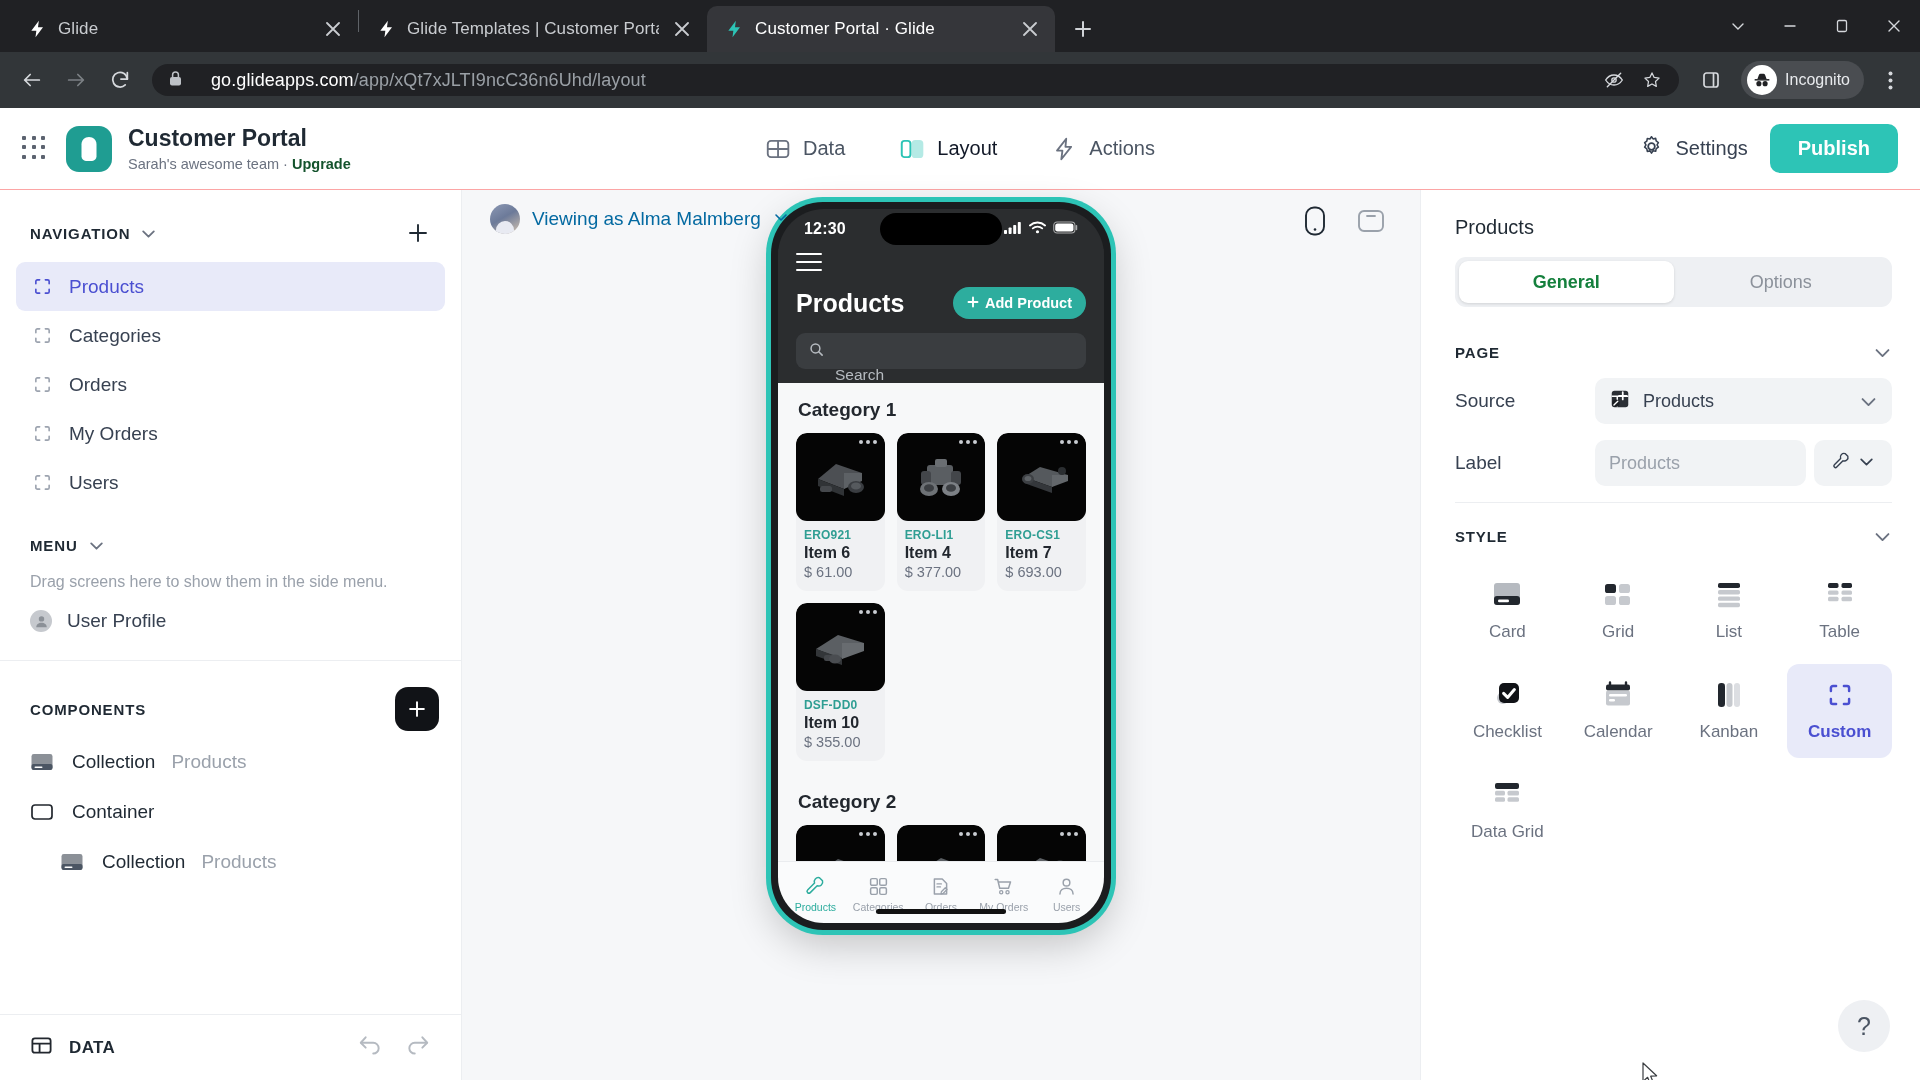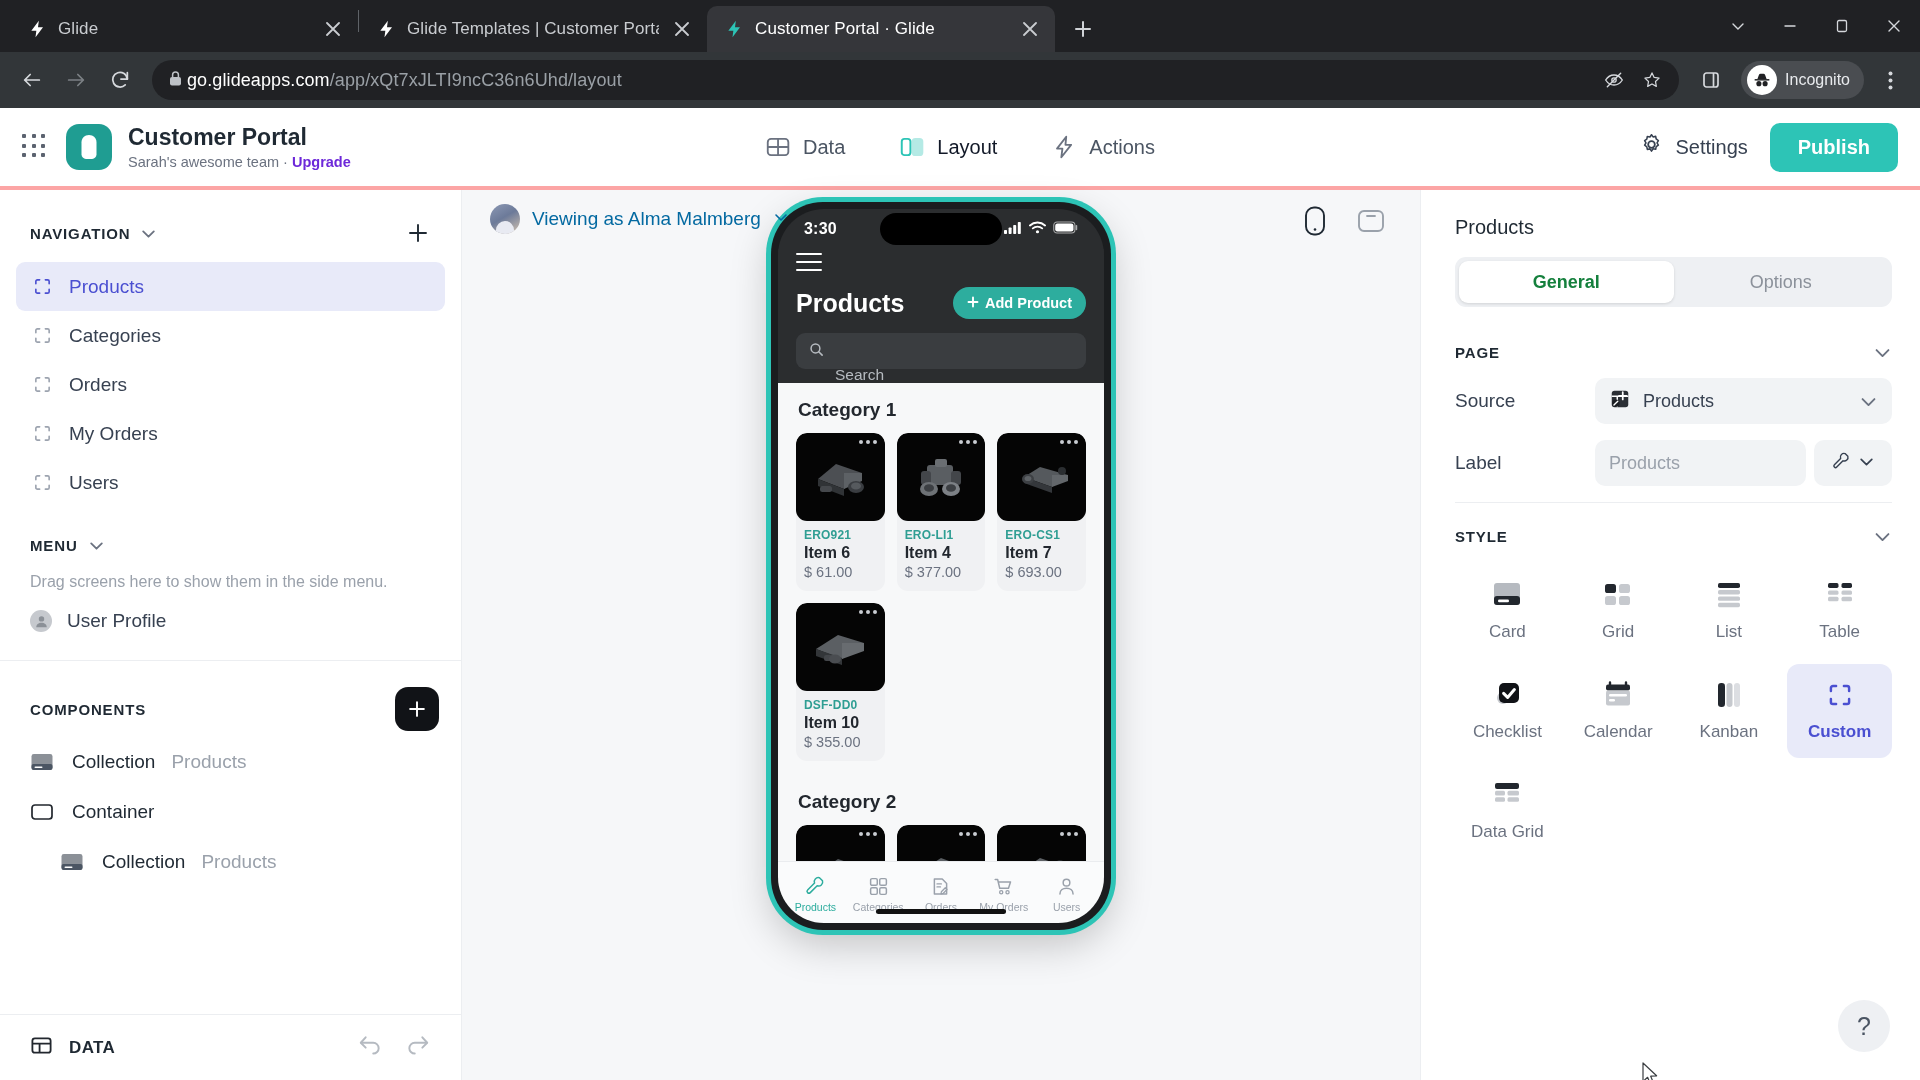--- a/index.html
+++ b/index.html
@@ -54,22 +54,22 @@
   .browser-toolbar {
     height: 56px; background: #323639;
     display:flex; align-items:center; padding: 0 12px; gap: 4px;
   }
   .nav-btn {
     width: 40px; height:40px; border-radius:50%;
     display:flex; align-items:center; justify-content:center; color:#d6d9dd;
   }
   .nav-btn.disabled { color:#7c8085; }
   .omnibox {
-    flex: 1 1 auto; height: 40px; background: #202124; border-radius: 20px;
-    display:flex; align-items:center; gap: 4px; padding: 0 16px; margin: 0 8px;
+    flex: 1 1 auto; height: 32px; background: #202124; border-radius: 20px;
+    display:flex; align-items:center; gap: 28px; padding: 0 16px; margin: 0 8px;
     position: relative;
   }
   .omni-url { font-size: 18px; color:#ffffff; letter-spacing: .1px; }
   .omni-url .path { color:#9aa0a6; }
   .omni-right { display:flex; align-items:center; gap: 4px; position:absolute; right: 10px;}
   .omni-icon { width:34px; height:34px; display:flex; align-items:center; justify-content:center; color:#d6d9dd;}
   .incognito-chip {
     display:flex; align-items:center; gap:8px; height:38px;
     background:#4a4d51; border-radius:19px; padding: 0 14px 0 6px; margin-left:6px;
   }
@@ -79,33 +79,33 @@
   }
   .incognito-label { color:#e8eaed; font-size:16px;}
   .kebab { width:36px;height:36px;display:flex;align-items:center;justify-content:center;color:#d6d9dd;margin-left:4px;}
 
   
   .app { height: calc(1080px - 108px); display:flex; flex-direction:column; background:#fff;}
 
   .app-header {
     height: 82px; flex: 0 0 82px; background:#ffffff;
     display:flex; align-items:center; padding: 0 22px; position:relative;
-    border-bottom: 4px solid #fca5a5;
+    border-bottom: 1px solid #fca5a5;
   }
   .grid-dots { width:26px;height:26px;display:grid;grid-template-columns:repeat(3,1fr);
     grid-template-rows:repeat(3,1fr); gap:3px; margin-right:18px;}
   .grid-dots i { width:4px;height:4px;border-radius:1px;background:#5c6370;display:block;}
   .app-logo {
     width:46px;height:46px;border-radius:13px;background:#1f9d92;
     display:flex;align-items:center;justify-content:center;margin-right:16px;
   }
   .app-titlewrap { display:flex; flex-direction:column; justify-content:center;}
   .app-title { font-size:23px; font-weight:bold; color:#1f2933; line-height:1.2;}
   .app-sub { font-size:14.5px; color:#6b7280; margin-top:3px;}
-  .app-sub .upgrade { color:#6d28d9; font-weight:bold; }
+  .app-sub .upgrade { color:#14532d; font-weight:bold; }
 
   .header-center {
     position:absolute; left:50%; transform:translateX(-50%);
     display:flex; align-items:center; gap: 54px;
   }
   .hnav { display:flex; align-items:center; gap:12px; font-size:20px; color:#4b5563;}
   .hnav.active { color:#111827; }
   .hnav.active .hnav-ico { color:#2dc4b6; }
   .hnav-ico { display:flex; align-items:center; color:#6b7280;}
 
@@ -706,21 +706,21 @@
               <path d="M10 8h8" stroke="currentColor" stroke-width="1.8" stroke-linecap="round"></path>
             </svg>
         </span>
       </div>
 
       <div class="phone-wrap">
         <div class="phone">
           <div class="phone-screen">
 
             <div class="status-bar">
-              <span class="status-time">3:30</span>
+              <span class="status-time">12:30</span>
               <span class="notch"></span>
               <span class="status-right">
                 <span>
                   <svg width="18" height="13" viewBox="0 0 18 13">
                       <rect x="0" y="9" width="3" height="4" rx=".8" fill="#fff"></rect>
                       <rect x="4.6" y="6.5" width="3" height="6.5" rx=".8" fill="#fff"></rect>
                       <rect x="9.2" y="4" width="3" height="9" rx=".8" fill="#fff"></rect>
                       <rect x="13.8" y="1" width="3" height="12" rx=".8" fill="#fff"></rect>
                     </svg>
                 </span>

